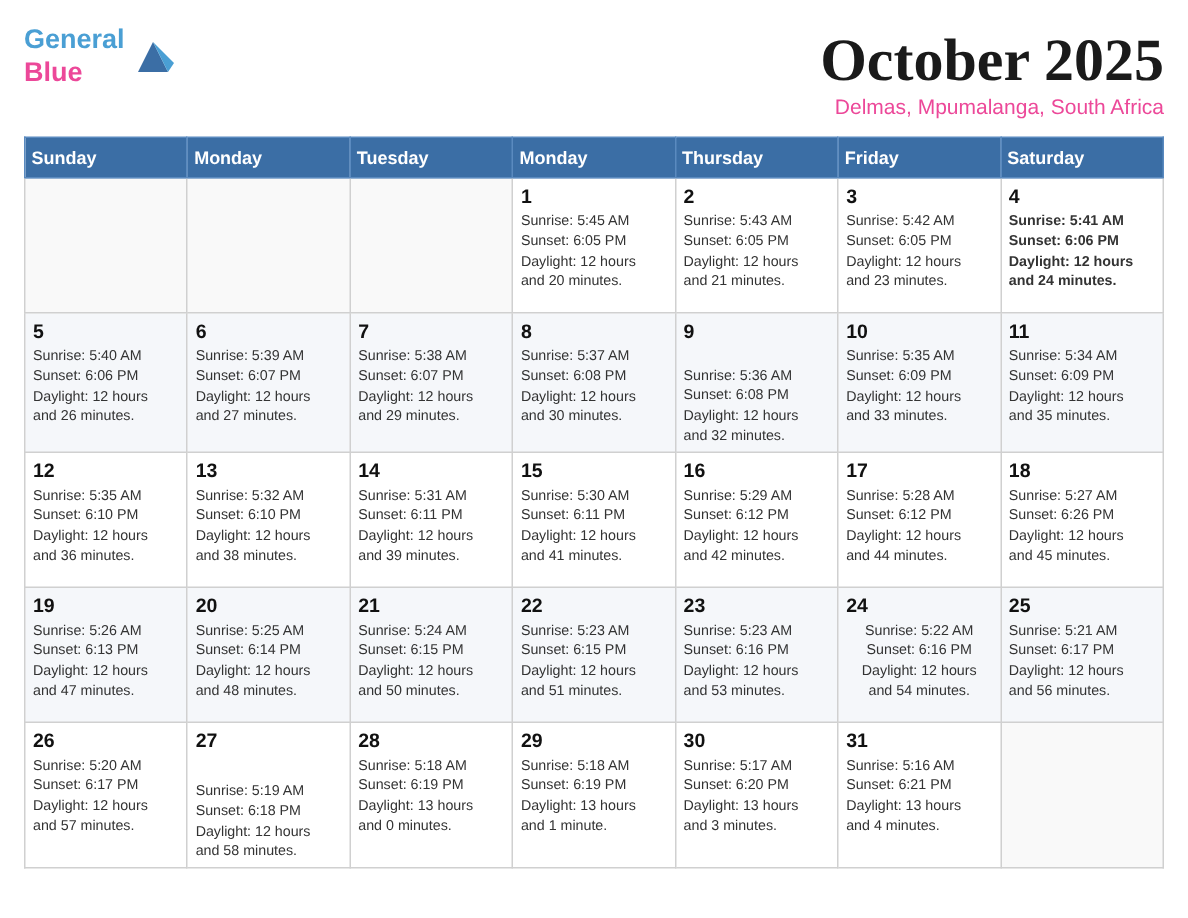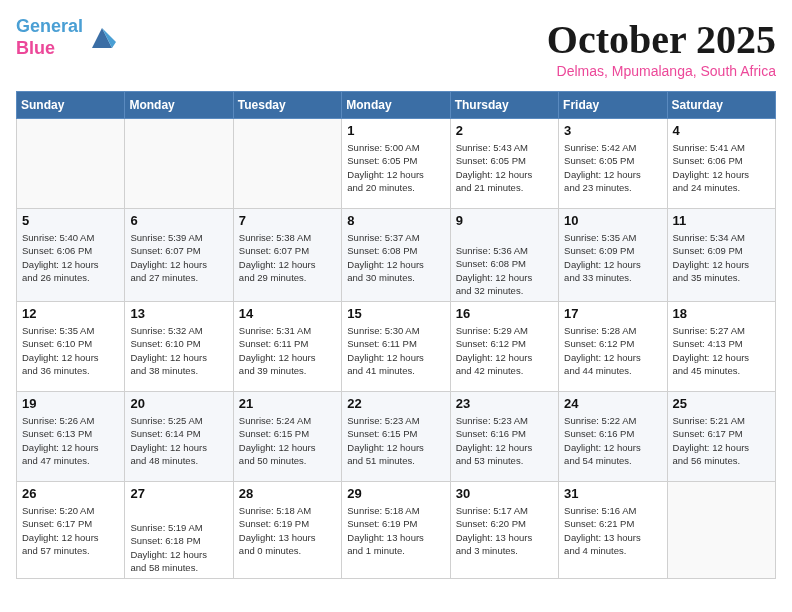--- a/index.html
+++ b/index.html
@@ -120,42 +120,42 @@
         <th>Saturday</th>
       </tr>
   </thead>
   <tbody id="calendar-body">
       <tr>
         <td class="empty"></td>
         <td class="empty"></td>
         <td class="empty"></td>
         <td>
           <div class="day-num">1</div>
-          <div class="day-info" style="white-space: pre-line;">Sunrise: 5:00 AM
+          <div class="day-info" style="white-space: pre-line;">Sunrise: 5:45 AM
 Sunset: 6:05 PM
 Daylight: 12 hours
 and 20 minutes.</div>
         </td>
         <td>
           <div class="day-num">2</div>
           <div class="day-info" style="white-space: pre-line;">Sunrise: 5:43 AM
 Sunset: 6:05 PM
 Daylight: 12 hours
 and 21 minutes.</div>
         </td>
         <td>
           <div class="day-num">3</div>
           <div class="day-info" style="white-space: pre-line;">Sunrise: 5:42 AM
 Sunset: 6:05 PM
 Daylight: 12 hours
 and 23 minutes.</div>
         </td>
         <td>
           <div class="day-num">4</div>
-          <div class="day-info" style="white-space: pre-line;">Sunrise: 5:41 AM
+          <div class="day-info" style="white-space: pre-line; font-weight: bold;">Sunrise: 5:41 AM
 Sunset: 6:06 PM
 Daylight: 12 hours
 and 24 minutes.</div>
         </td>
       </tr>
       <tr>
         <td>
           <div class="day-num">5</div>
           <div class="day-info" style="white-space: pre-line;">Sunrise: 5:40 AM
 Sunset: 6:06 PM
@@ -244,21 +244,21 @@
         <td>
           <div class="day-num">17</div>
           <div class="day-info" style="white-space: pre-line;">Sunrise: 5:28 AM
 Sunset: 6:12 PM
 Daylight: 12 hours
 and 44 minutes.</div>
         </td>
         <td>
           <div class="day-num">18</div>
           <div class="day-info" style="white-space: pre-line;">Sunrise: 5:27 AM
-Sunset: 4:13 PM
+Sunset: 6:26 PM
 Daylight: 12 hours
 and 45 minutes.</div>
         </td>
       </tr>
       <tr>
         <td>
           <div class="day-num">19</div>
           <div class="day-info" style="white-space: pre-line;">Sunrise: 5:26 AM
 Sunset: 6:13 PM
 Daylight: 12 hours
@@ -287,21 +287,21 @@
         </td>
         <td>
           <div class="day-num">23</div>
           <div class="day-info" style="white-space: pre-line;">Sunrise: 5:23 AM
 Sunset: 6:16 PM
 Daylight: 12 hours
 and 53 minutes.</div>
         </td>
         <td>
           <div class="day-num">24</div>
-          <div class="day-info" style="white-space: pre-line;">Sunrise: 5:22 AM
+          <div class="day-info" style="white-space: pre-line; text-align: center;">Sunrise: 5:22 AM
 Sunset: 6:16 PM
 Daylight: 12 hours
 and 54 minutes.</div>
         </td>
         <td>
           <div class="day-num">25</div>
           <div class="day-info" style="white-space: pre-line;">Sunrise: 5:21 AM
 Sunset: 6:17 PM
 Daylight: 12 hours
 and 56 minutes.</div>

